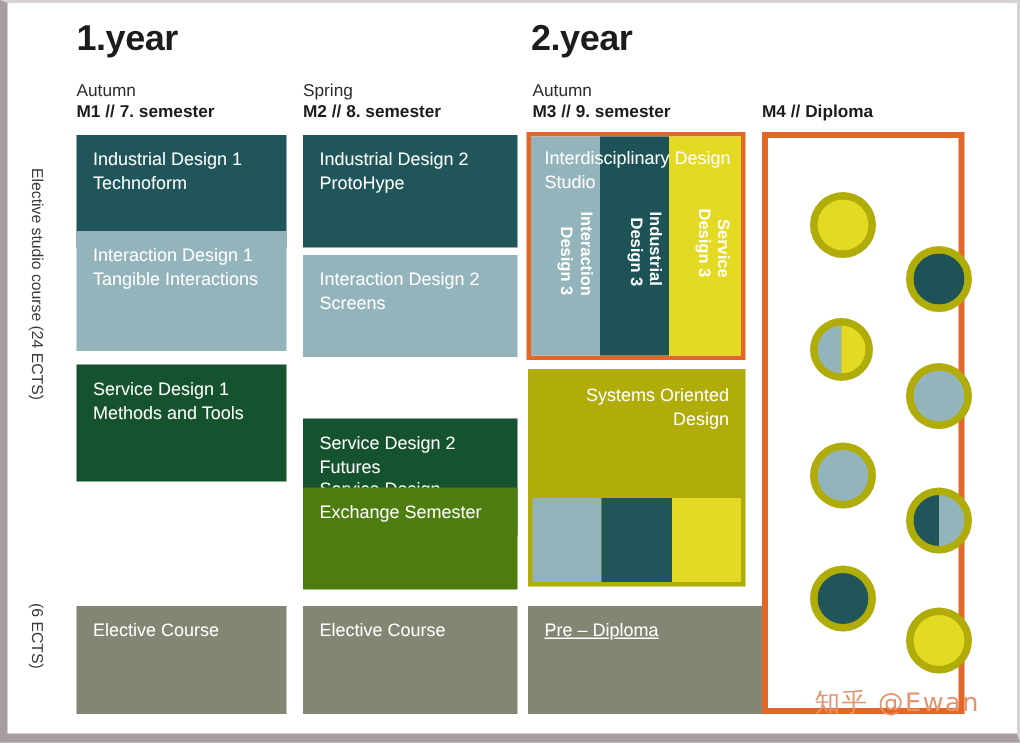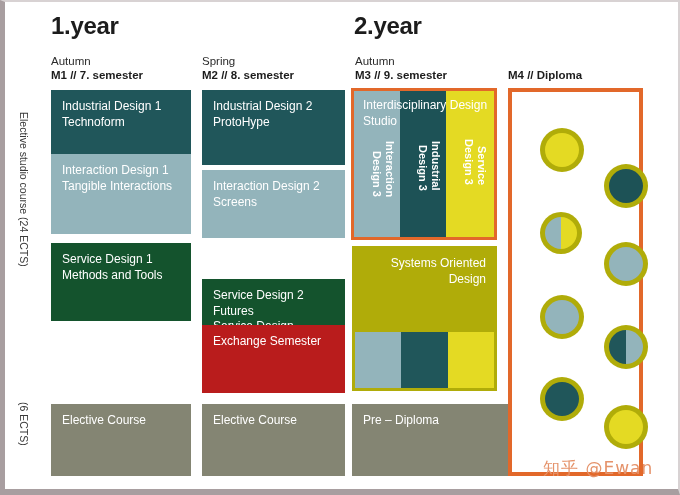--- a/index.html
+++ b/index.html
@@ -65,21 +65,21 @@
     color: #ffffff;
     font-size: 12px;
     line-height: 15.5px;
     padding: 9px 11px 0 11px;
     overflow: hidden;
   }
   .box .t { display: block; }
   .c-teal      { background: #20565a; }
   .c-steel     { background: #93b4bb; }
   .c-yellow    { background: #14532d; }
-  .c-grey-lt   { background: #b91c1c; }
+  .c-grey-lt   { background: #4d7c0f; }
   .c-grey-dk   { background: #848573; }
   .c-olive     { background: #b0ac09; }
 
   
   .studio-frame {
     border: 3px solid #e2682a;
     background: #ffffff;
   }
   .studio-col { position: absolute; top: 0; bottom: 0; }
   .studio-title {
@@ -222,21 +222,21 @@
   <div class="abs box c-olive" style="left:347px; top:244px; width:145px; height:145px; padding:10px 11px 0 11px;text-align:right;">
     <span class="t">Systems Oriented</span>
     <span class="t">Design</span>
     <div class="sod-bars" style="height:56px; left:3px; right:3px; bottom:3px;">
       <div style="background:#93b4bb;"></div>
       <div style="background:#20565a;"></div>
       <div style="background:#e4da23;"></div>
     </div>
   </div>
 
-  <div class="abs box c-grey-dk" style="left:347px; top:402px; width:170px; height:72px;">
+  <div class="abs box c-grey-dk" style="left:347px; top:402px; width:170px; height:72px;text-decoration:underline;">
     <span class="t">Pre – Diploma</span>
   </div>
 
   <div class="abs diploma-frame" id="diploma-panel" style="left:503px; top:86px; width:135px; height:388px;">
       <div class="circle" style="left: 28px; top: 36px; width: 44px; height: 44px;">
         <div class="inner">
           <span style="background: rgb(228, 218, 35);"></span>
           <span style="background: rgb(228, 218, 35);"></span>
         </div>
       </div>

